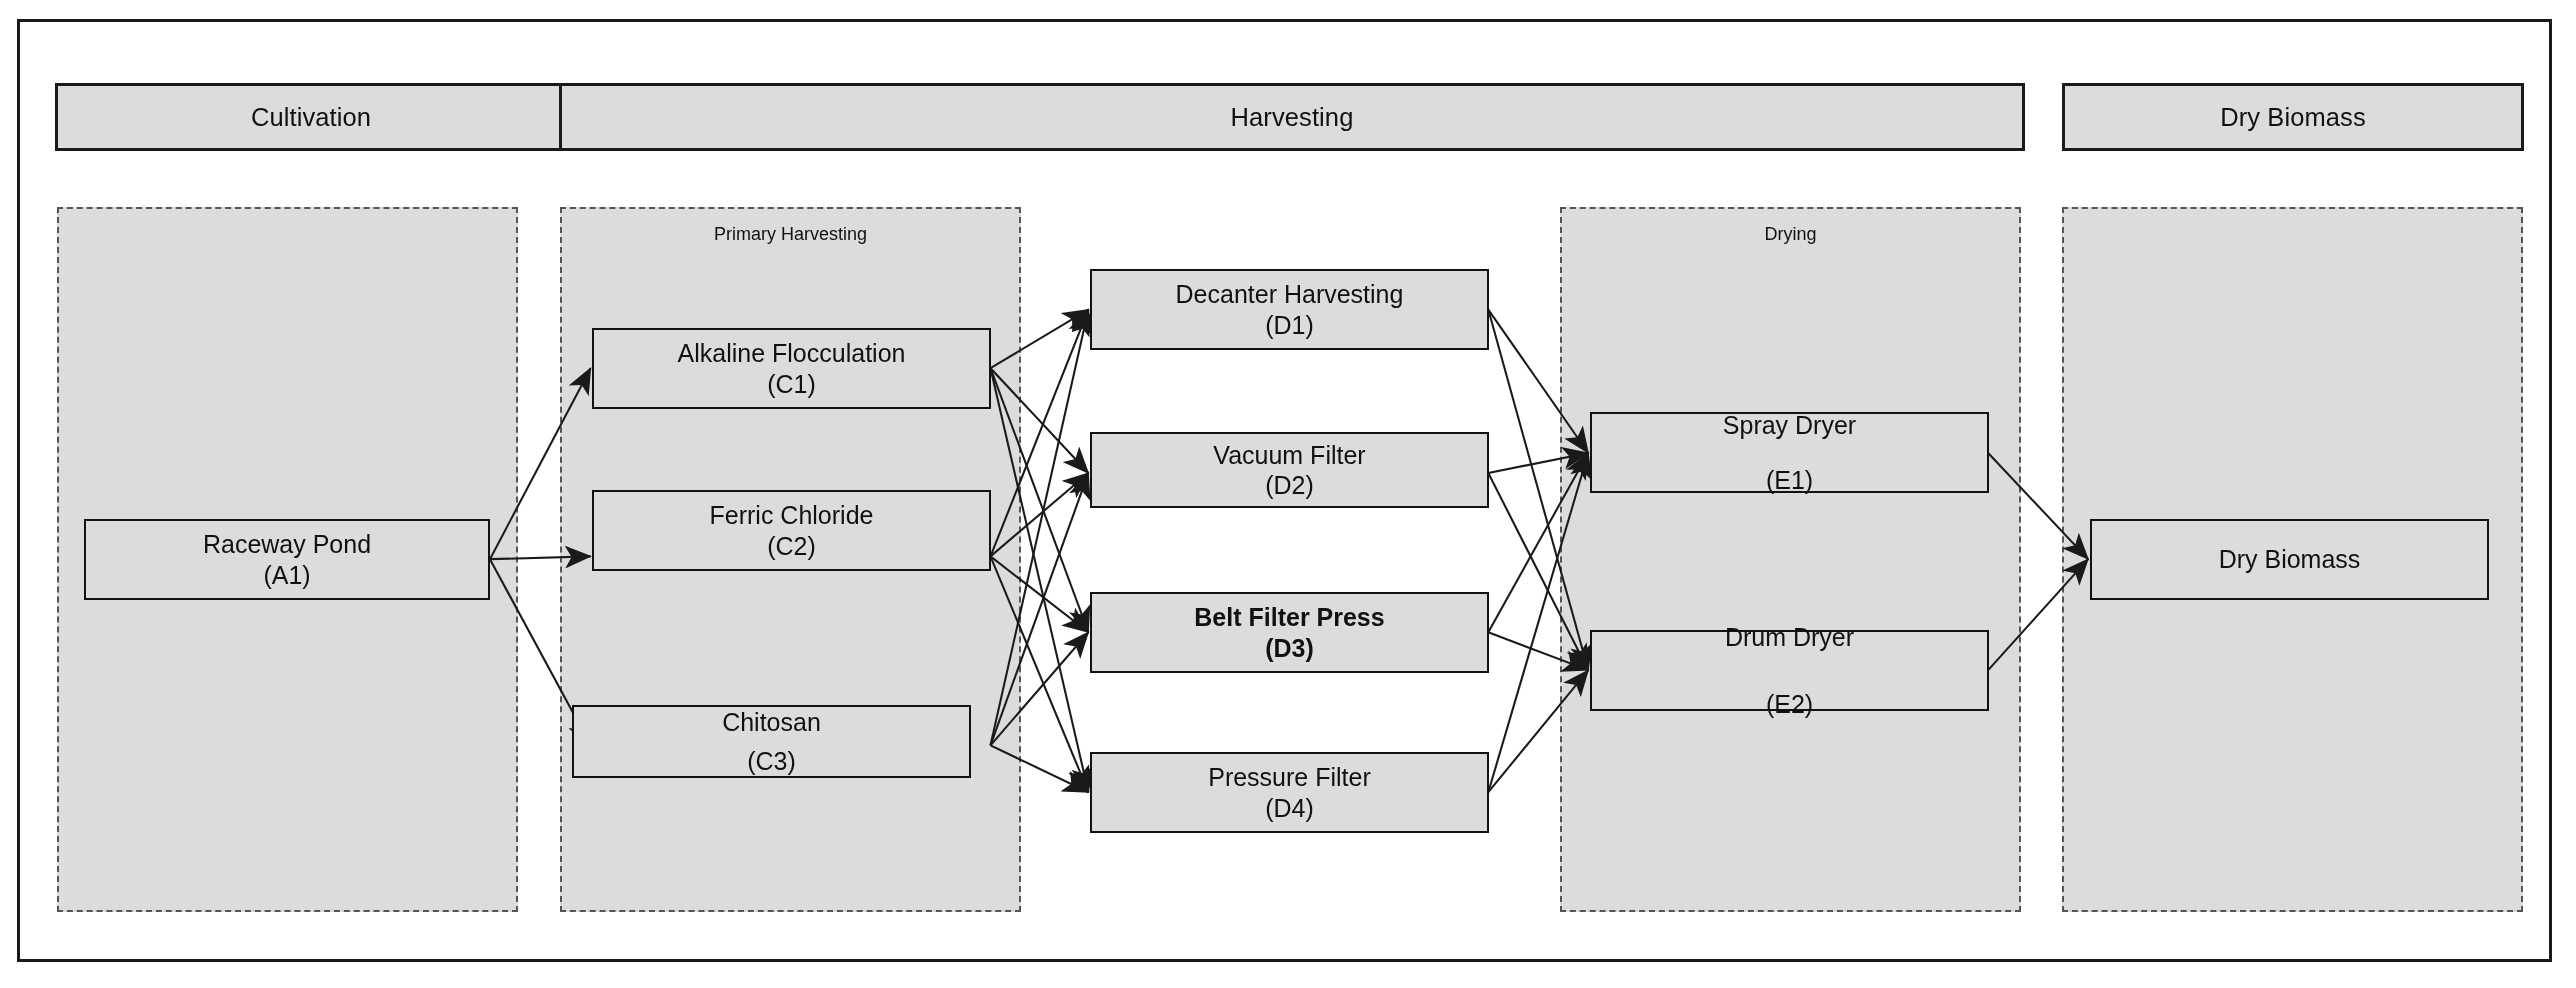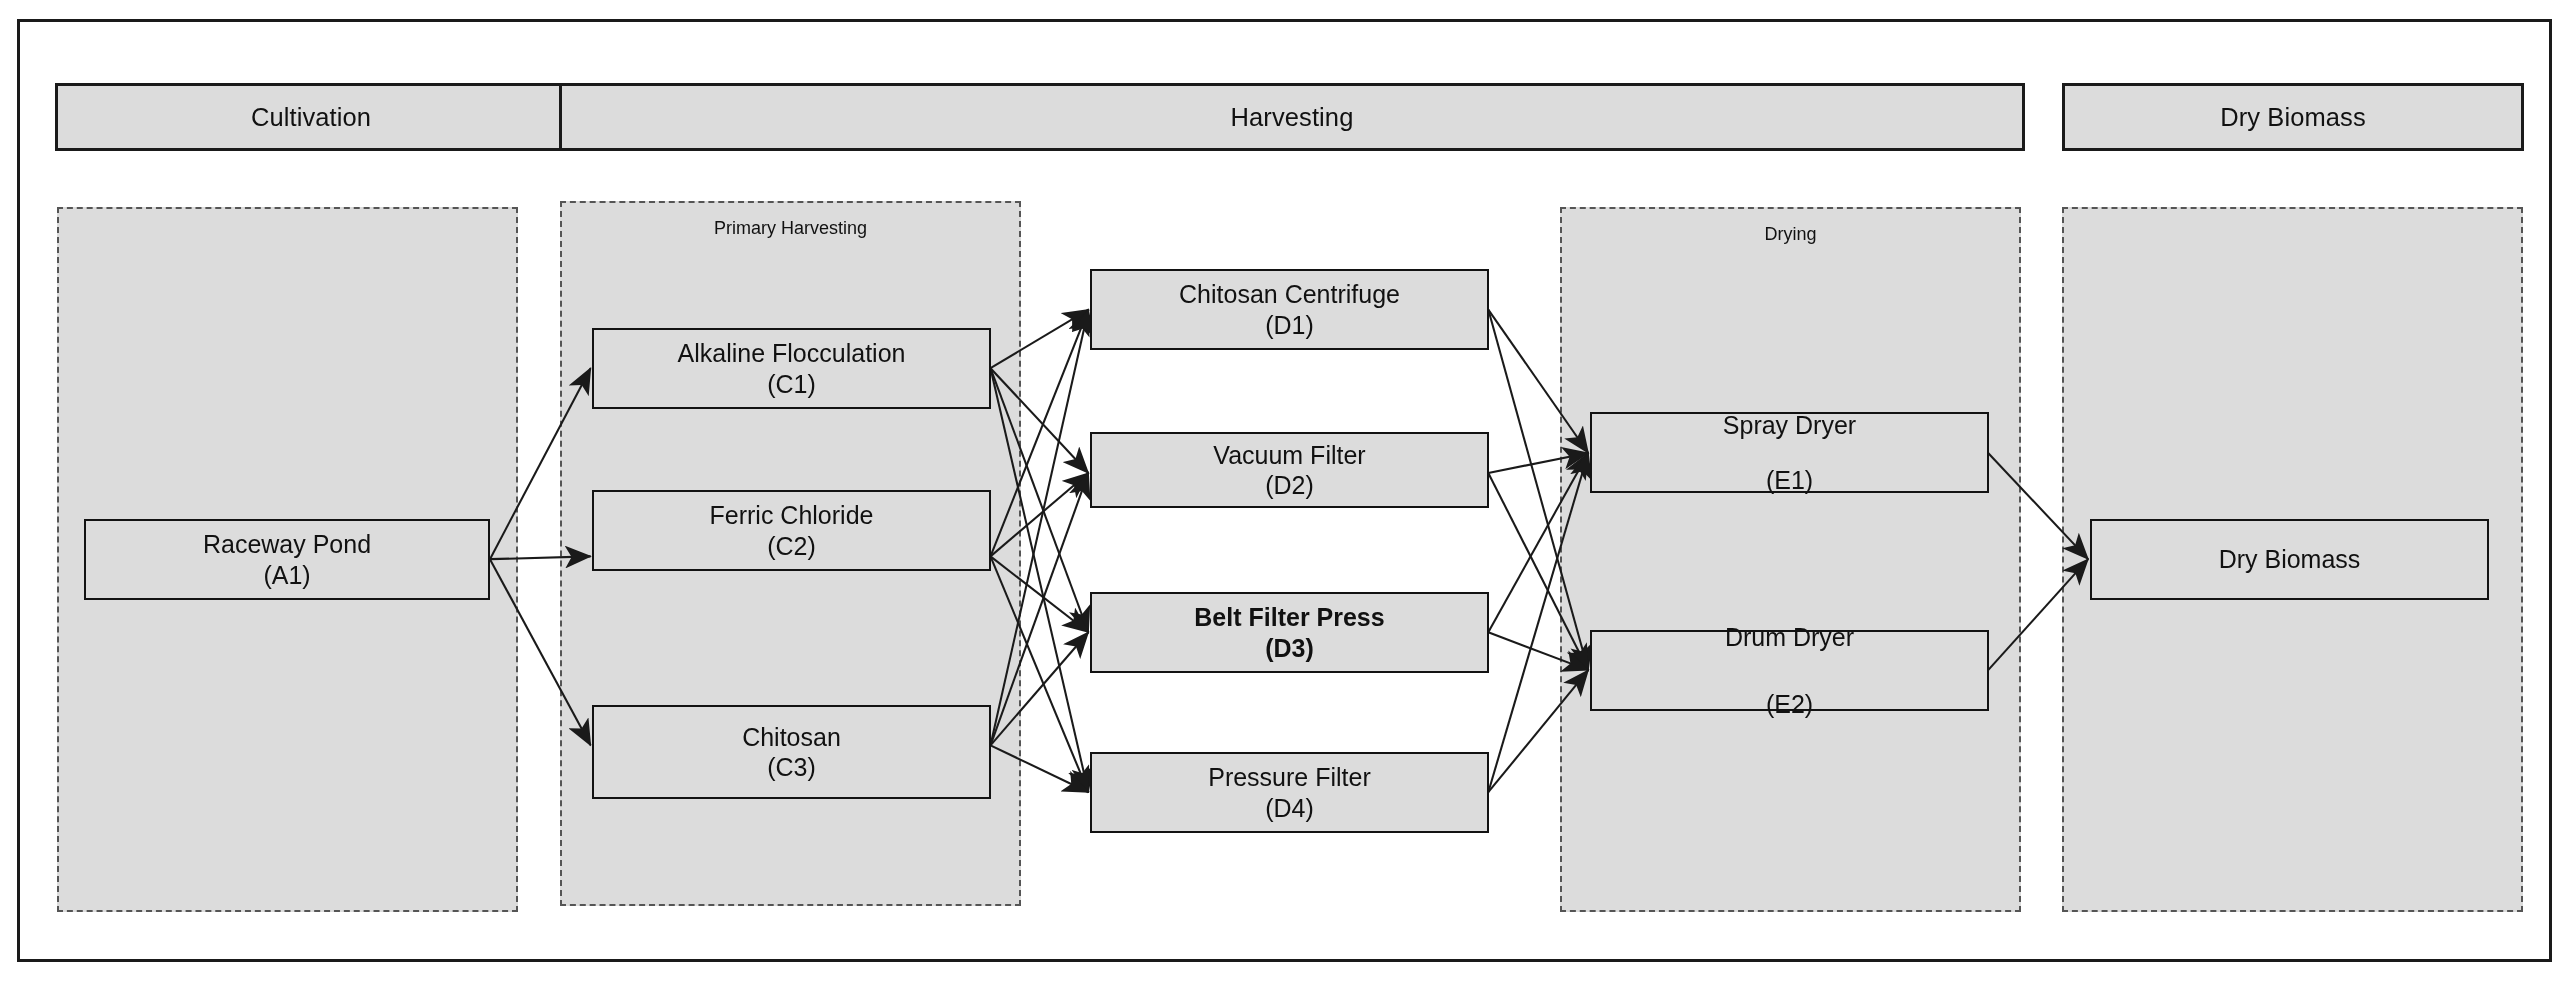--- a/index.html
+++ b/index.html
@@ -97,21 +97,21 @@
   </div>
 
   <div class="stage-header" style="left:2062px; top:83px; width:462px; height:68px;">
     <span>Dry Biomass</span>
   </div>
 
   <div class="phase-box" style="left:57px; top:207px; width:461px; height:705px;">
     <div class="phase-label"></div>
   </div>
 
-  <div class="phase-box" style="left:560px; top:201px; width:461px; height:705px;">
+  <div class="phase-box" style="left:560px; top:207px; width:461px; height:705px;">
     <div class="phase-label">Primary Harvesting</div>
   </div>
 
 
   <div class="phase-box" style="left:1560px; top:207px; width:461px; height:705px;">
     <div class="phase-label">Drying</div>
   </div>
 
   <div class="phase-box" style="left:2062px; top:207px; width:461px; height:705px;">
     <div class="phase-label"></div>
@@ -160,27 +160,27 @@
   <div class="node" style="left:592px; top:328px; width:399px; height:81px;">
     <span class="n-line">Alkaline Flocculation</span>
     <span class="n-line">(C1)</span>
   </div>
 
   <div class="node" style="left:592px; top:490px; width:399px; height:81px;">
     <span class="n-line">Ferric Chloride</span>
     <span class="n-line">(C2)</span>
   </div>
 
-  <div class="node" style="left:592px; top:705px; width:399px; height:94px;">
+  <div class="node" style="left:572px; top:705px; width:399px; height:73px;justify-content:space-between;">
     <span class="n-line">Chitosan</span>
     <span class="n-line">(C3)</span>
   </div>
 
   <div class="node" style="left:1090px; top:269px; width:399px; height:81px;">
-    <span class="n-line">Chitosan Centrifuge</span>
+    <span class="n-line">Decanter Harvesting</span>
     <span class="n-line">(D1)</span>
   </div>
 
   <div class="node" style="left:1090px; top:432px; width:399px; height:76px;">
     <span class="n-line">Vacuum Filter</span>
     <span class="n-line">(D2)</span>
   </div>
 
   <div class="node" style="left:1090px; top:592px; width:399px; height:81px;font-weight:bold;">
     <span class="n-line">Belt Filter Press</span>

